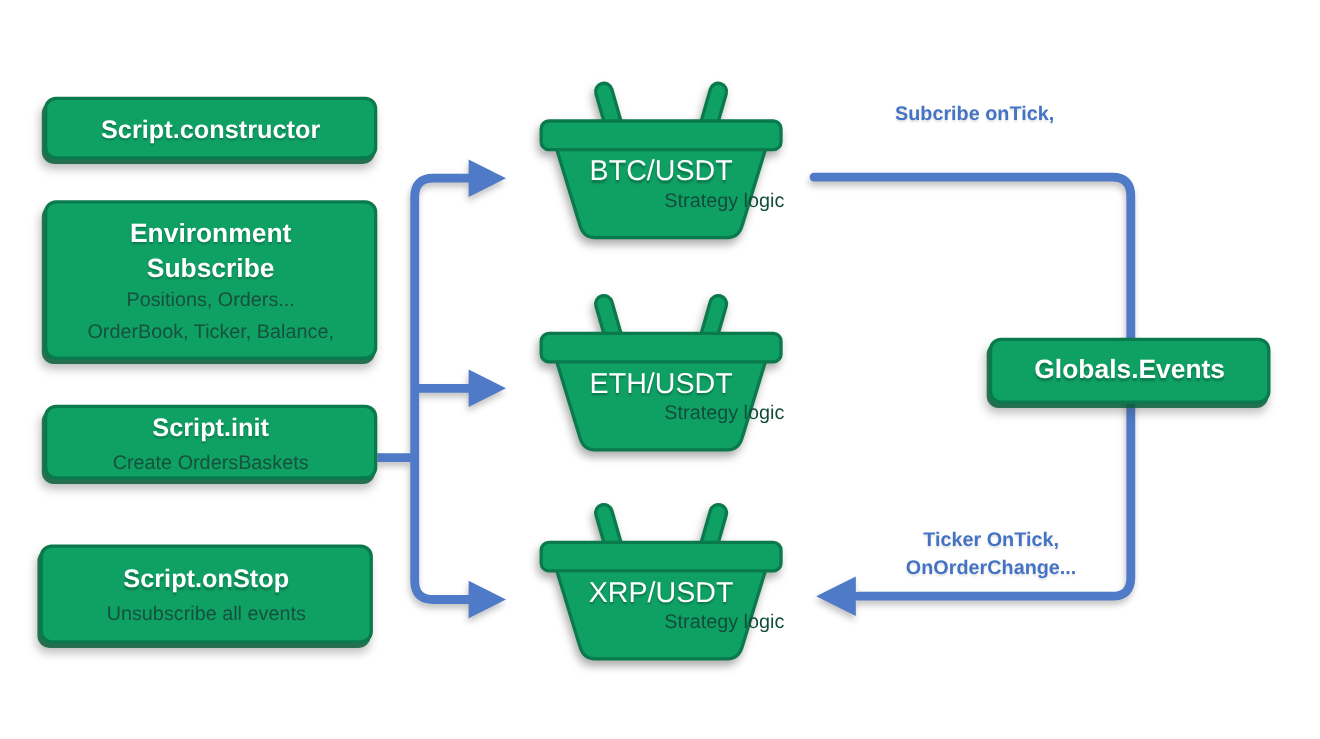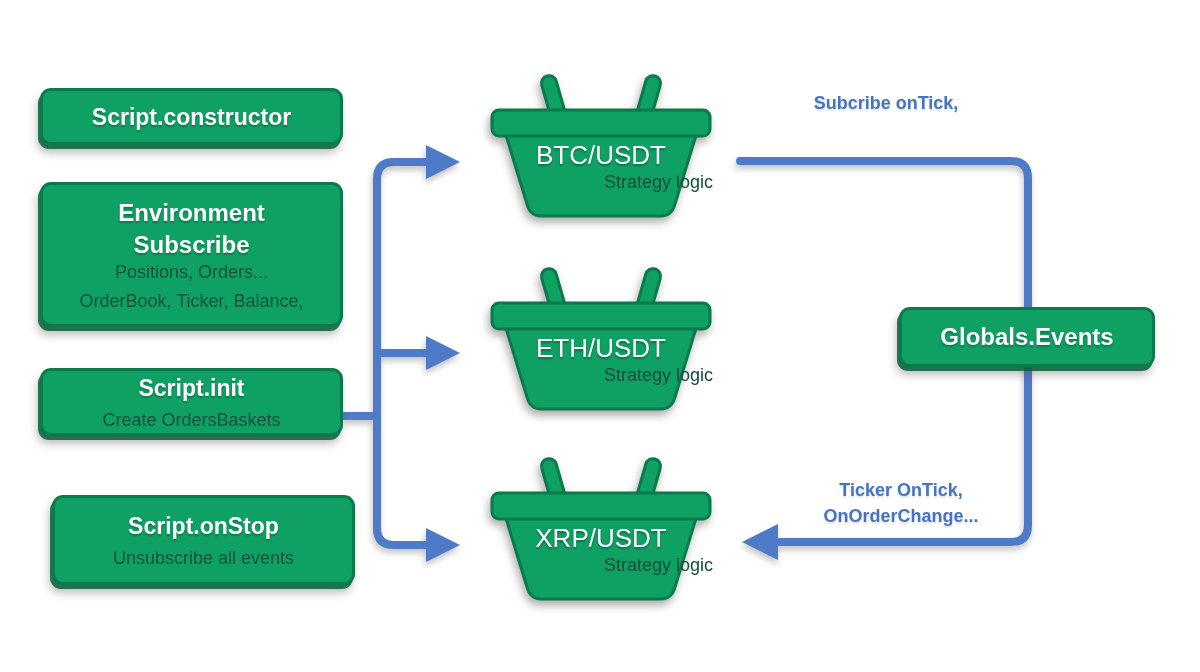--- a/index.html
+++ b/index.html
@@ -40,21 +40,21 @@
   }
   .gbox .title.big{font-size:24px;line-height:32px;}
   .gbox .subtitle{
     font-size:18px;line-height:23px;color:var(--green-dark-text);
     font-weight:normal;margin-top:6px;
   }
 
   .box-constructor{left:40px;top:88px;width:303px;height:57px;}
   .box-environment{left:40px;top:182px;width:303px;height:145px;}
   .box-init{left:40px;top:368px;width:303px;height:68px;}
-  .box-onstop{left:52px;top:495px;width:303px;height:90px;}
+  .box-onstop{left:36px;top:495px;width:303px;height:90px;}
   .box-globals{left:883px;top:307px;width:256px;height:60px;z-index:3;margin-left:16px;}
   .box-globals .title{font-size:24px;}
 
   
   .basket{position:absolute;left:489px;width:224px;height:150px;z-index:2;}
   .basket-btc{top:70px;}
   .basket-eth{top:263px;}
   .basket-xrp{top:453px;}
   .basket svg{
     position:absolute;left:0;top:0;

